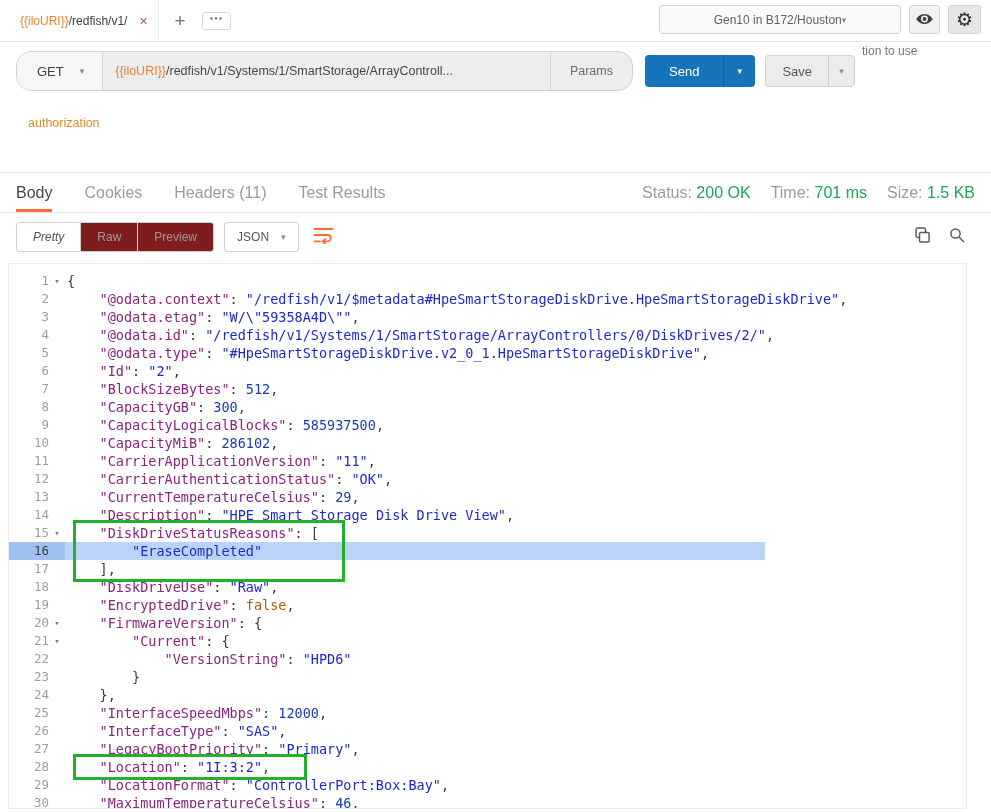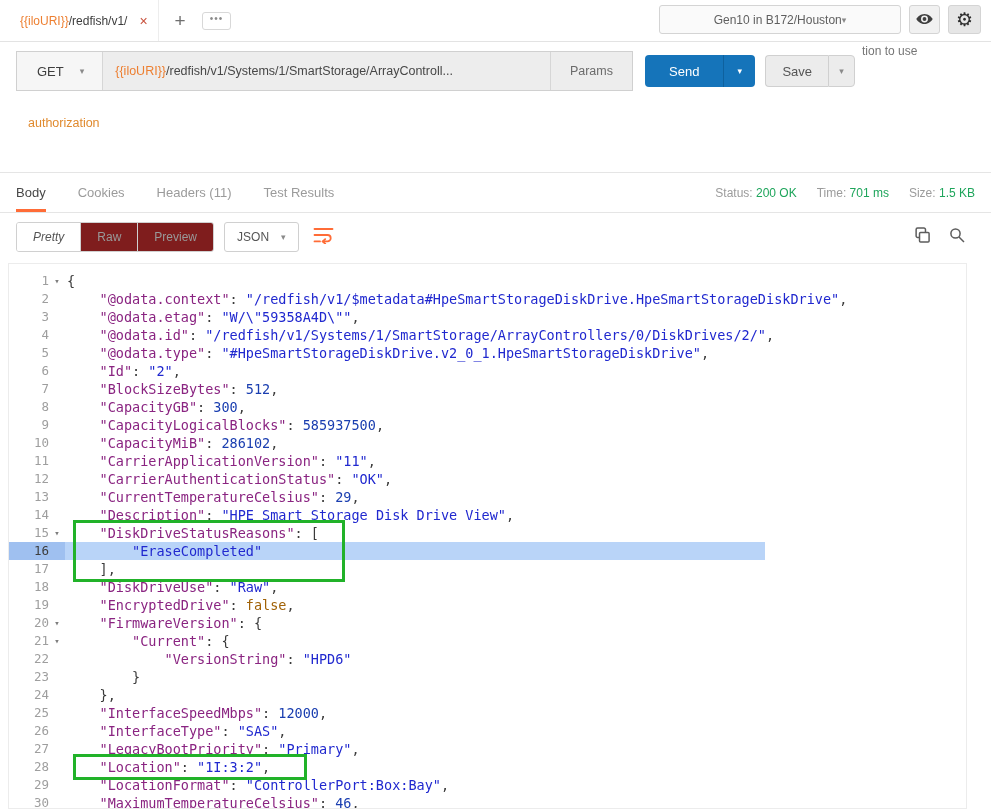--- a/index.html
+++ b/index.html
@@ -18,21 +18,21 @@
   .tools{position:absolute;right:10px;top:5px;display:flex;align-items:center;gap:8px;}
   .envsel{width:242px;height:29px;border:1px solid #d4d4d4;background:#fafafa;border-radius:3px;
     display:flex;align-items:center;justify-content:center;padding:0 10px;font-size:12px;color:#5f5f5f;}
   .iconbtn{height:29px;border:1px solid #d4d4d4;background:#f1f1f1;border-radius:3px;
     display:flex;align-items:center;justify-content:center;}
   .eyebtn{width:31px;}
   .gearbtn{width:33px;background:#e6e6e6;font-size:19px;color:#2e2e2e;line-height:1;}
 
   
   .reqbar{display:flex;align-items:center;padding:9px 0 13px 16px;position:relative;}
-  .urlgroup{display:flex;height:40px;border:1px solid #d0d0d0;border-radius:0;background:#ededed;width:617px;overflow:hidden;justify-content:center;}
+  .urlgroup{display:flex;height:40px;border:1px solid #d0d0d0;border-radius:15px;background:#ededed;width:617px;overflow:hidden;justify-content:center;}
   .method{display:flex;align-items:center;gap:16px;padding:0 18px 0 20px;border-right:1px solid #d6d6d6;
     font-size:13px;color:#3e3e3e;background:#f6f6f6;}
   .caret{font-size:9px;color:#8a8a8a;}
   .urlfield{flex:1;display:flex;align-items:center;padding:0 12px;font-size:12.5px;color:#474747;
     overflow:hidden;white-space:nowrap;}
   .urlfield .var{color:#ed7f31;}
   .paramsbtn{display:flex;align-items:center;padding:0 19px;border-left:1px solid #d6d6d6;color:#6b6b6b;font-size:12.5px;}
   .sendgrp,.savegrp{display:flex;height:32px;}
   .sendgrp{margin-left:12px;}
   .sendmain{background:#1574ba;color:#fff;font-size:13px;padding:0 24px;display:flex;align-items:center;border-radius:4px 0 0 4px;border:none;}
@@ -43,23 +43,23 @@
     padding:0 16px;display:flex;align-items:center;border-radius:4px 0 0 4px;}
   .savecaret{background:#ececec;border:1px solid #d0d0d0;color:#8a8a8a;width:27px;
     display:flex;align-items:center;justify-content:center;border-radius:0 4px 4px 0;font-size:9px;}
   .bannerfrag{position:absolute;left:862px;top:44px;font-size:12px;color:#767676;}
   .authz{margin:12px 0 0 28px;color:#e08a2e;font-size:12.5px;}
 
   
   .response{margin-top:42px;border-top:1px solid #e5e5e5;}
   .resphead{height:40px;display:flex;align-items:center;border-bottom:1px solid #e5e5e5;padding:0 16px;}
   .rtabs{display:flex;gap:32px;height:100%;align-items:stretch;}
-  .rtab{font-size:13px;color:#9b9b9b;display:flex;align-items:center;border-bottom:3px solid transparent;padding-top:3px;}
+  .rtab{font-size:16px;color:#9b9b9b;display:flex;align-items:center;border-bottom:3px solid transparent;padding-top:3px;}
   .rtab.active{color:#474747;border-bottom-color:#ff6c37;}
-  .respmeta{margin-left:auto;display:flex;gap:20px;font-size:12px;align-items:center;}
+  .respmeta{margin-left:auto;display:flex;gap:20px;font-size:16px;align-items:center;}
   .mlabel{color:#9b9b9b;}
   .mvalue{color:#1ea55b;}
 
   
   .viewerbar{display:flex;align-items:center;padding:9px 16px 9px 16px;}
   .seg{display:flex;border:1px solid #d0d0d0;border-radius:3px;overflow:hidden;height:30px;}
   .segitem{padding:0 16px;display:flex;align-items:center;font-size:12px;color:#999;background:#7f1d1d;border-left:1px solid #d0d0d0;}
   .segitem:first-child{border-left:none;font-style:italic;}
   .segitem.active{background:#fff;color:#555;}
   .langsel{margin-left:10px;height:30px;border:1px solid #d0d0d0;border-radius:3px;display:flex;

